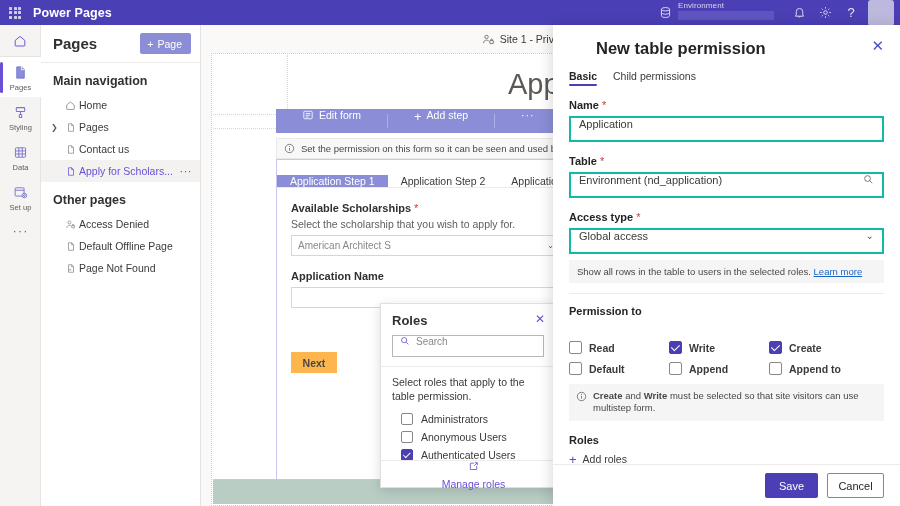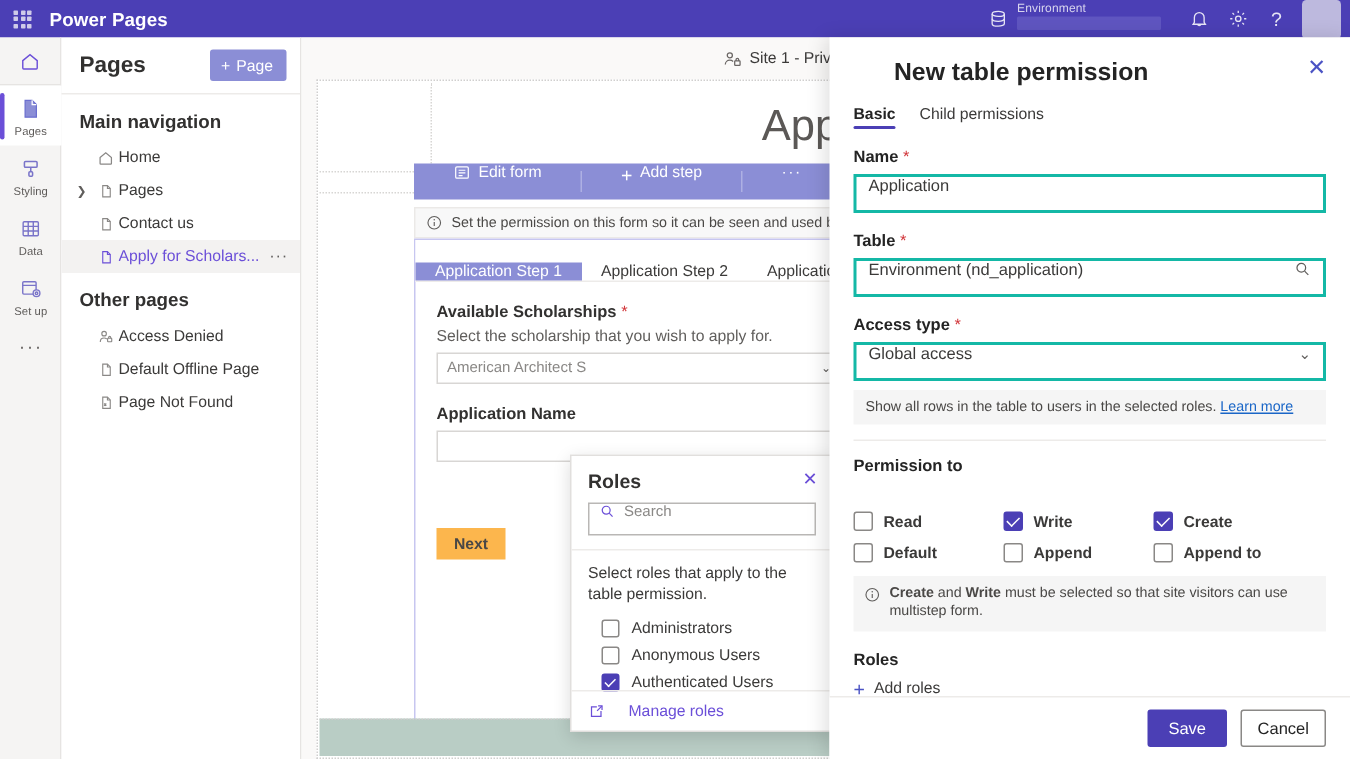--- a/index.html
+++ b/index.html
@@ -225,22 +225,23 @@
     width:12px; height:12px; border:1px solid #8a8886; background:#fff; border-radius:2px;
     display:flex; align-items:center; justify-content:center; flex:0 0 auto;
   }
   .cbox.on{ background:#4b3fb5; border-color:#4b3fb5;}
   .cbox.on:after{
     content:""; width:6px; height:3px; border-left:1.6px solid #fff; border-bottom:1.6px solid #fff;
     transform:rotate(-45deg) translate(0px,-1px);
   }
   #rf-foot{
     position:absolute; left:0; bottom:0; width:100%; height:27px;
-    border-top:1px solid #edebe9; display:flex; align-items:center; gap:16px; padding-left:11px;
+    border-top:1px solid #edebe9; display:flex; align-items:center; gap:6px; padding-left:11px;
     cursor:pointer;
+    flex-direction:column;
   }
   #rf-foot .lnk{ font-size:10.5px; color:#6b4fd8;}
   #rf-foot .ei{ color:#6b4fd8; display:flex;}
 
   
   #side-panel{
     position:absolute; right:0; top:25px; width:347px; height:481px;
     background:#ffffff; box-shadow:-3px 0 12px rgba(0,0,0,.13);
     z-index:60;
   }

